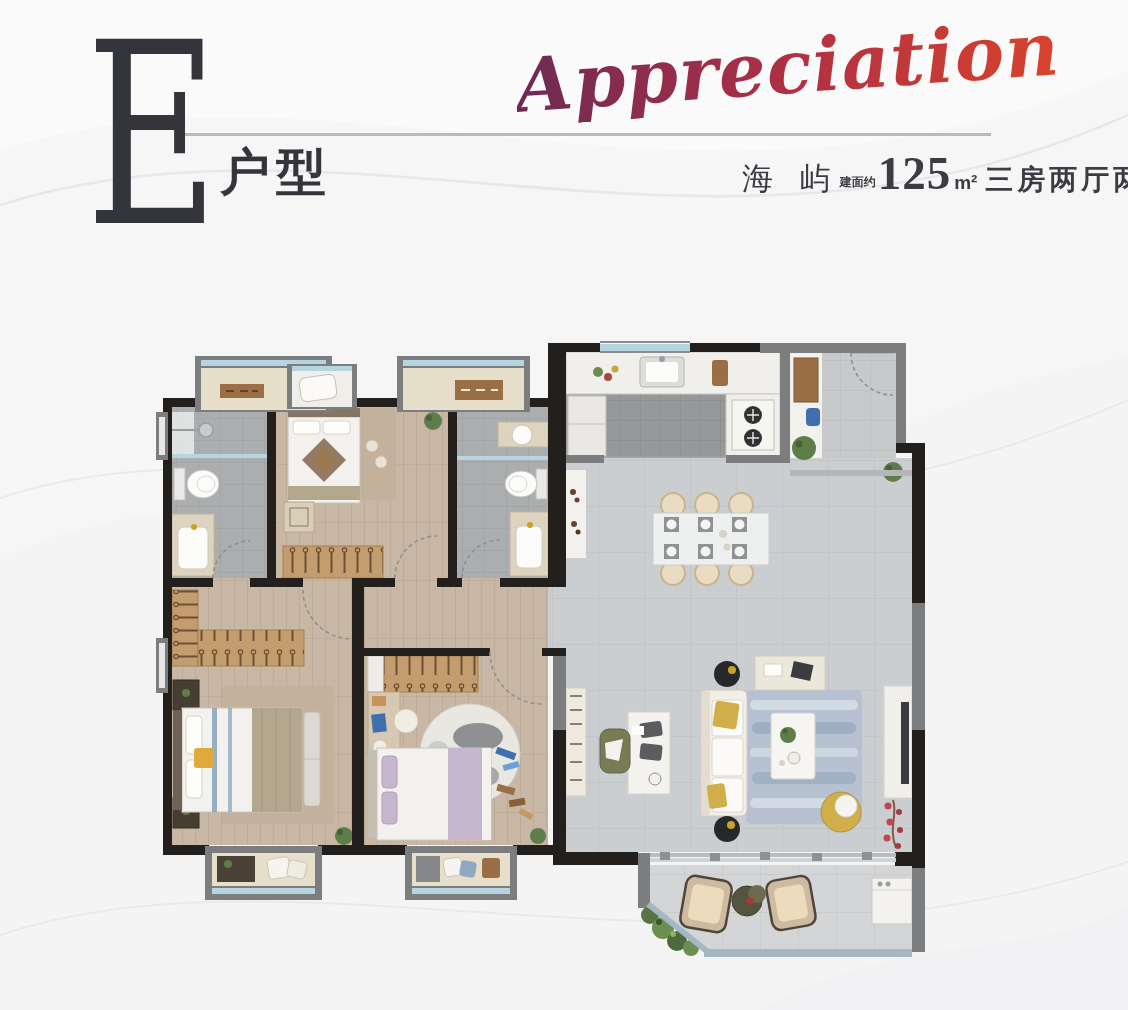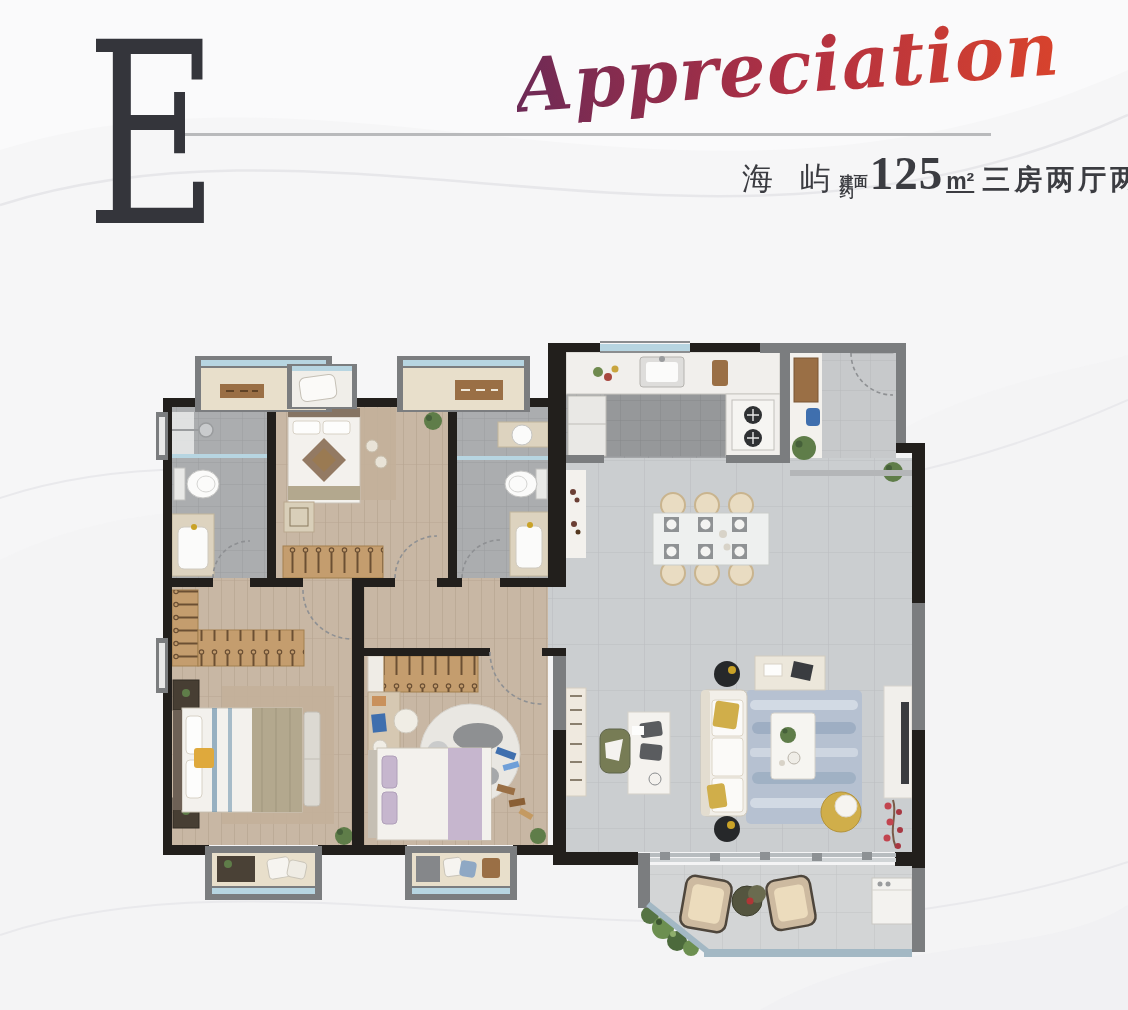--- a/index.html
+++ b/index.html
@@ -11,24 +11,24 @@
             color:#34353b;transform:scaleX(.72);transform-origin:left top;}
   .divider{position:absolute;left:183px;top:133px;width:808px;height:3px;background:#b9babc;}
   .type-label{position:absolute;left:220px;top:147px;font-weight:700;font-size:50px;line-height:1;
               letter-spacing:6px;color:#34353b;}
   .script{position:absolute;left:518px;top:46px;font:italic 700 74px/1.1 "DejaVu Serif",serif;
           letter-spacing:1px;transform:rotate(-4deg);transform-origin:left bottom;
           background:linear-gradient(90deg,var(--grad1),var(--grad2),var(--grad3));
           -webkit-background-clip:text;background-clip:text;color:transparent;}
   .spec{position:absolute;left:742px;top:150px;display:flex;align-items:baseline;color:#3b3c41;white-space:nowrap;}
   .spec-name{font-weight:400;font-size:31px;letter-spacing:9px;}
-  .spec-prefix{display:inline-flex;flex-direction:column;font-size:14px;line-height:11px;font-weight:600;
+  .spec-prefix{display:inline-flex;flex-direction:row;font-size:12px;line-height:11px;font-weight:600;
                margin:0 2px 0 0;transform:translateY(-3px);}
   .spec-area{font:700 47px/1 "Liberation Serif",serif;letter-spacing:1px;}
-  .spec-unit{font-weight:700;font-size:23px;margin:12px 8px 0 3px;text-decoration:underline;}
+  .spec-unit{font-weight:700;font-size:19px;margin:12px 8px 0 3px;}
   .spec-layout{font-weight:700;font-size:28px;letter-spacing:4px;}
   
   .f-wall{fill:var(--wall);} .f-wallg{fill:var(--wall_gray);}
   .f-glass{fill:var(--glass);} .f-sill{fill:var(--sill);}
   .f-counter{fill:var(--counter);} .f-ward{fill:var(--wardrobe);}
   .f-rug{fill:var(--rug);}
   .f-cream{fill:var(--cream);} .f-sofa{fill:var(--sofa);}
   .f-yellow{fill:var(--accent_yellow);} .f-lav{fill:var(--lavender);}
   .f-khaki{fill:var(--khaki);} .f-green{fill:var(--plant_green);}
   .f-wood2{fill:var(--wood_dark);} .f-dark{fill:var(--dark);}
@@ -44,20 +44,21 @@
     <path d="M0 150 C 350 40 700 260 1128 70 L1128 0 L0 0 Z" fill="#fafafb"></path>
     <path d="M0 205 C 350 95 720 300 1128 115" fill="none" stroke="#e7e7ea" stroke-width="2.5"></path>
     <path d="M0 560 C 260 430 560 610 900 430 C 1000 378 1080 370 1128 355 L1128 1010 L0 1010 Z" fill="#f2f2f4" opacity="0.55"></path>
     <path d="M-20 505 C 300 385 620 625 1128 400" fill="none" stroke="#e9e9ec" stroke-width="2"></path>
     <path d="M0 935 C 300 835 700 1005 1128 862" fill="none" stroke="#e9e9ec" stroke-width="2"></path>
     <path d="M760 1010 C 900 930 1040 960 1128 905 L1128 1010 Z" fill="#eeeef1" opacity="0.6"></path>
   </svg>
 
   <div class="divider"></div>
   <div class="e-letter">E</div>
+  <div class="type-label">户型</div>
   <div class="script">Appreciation</div>
   <div class="spec">
     <span class="spec-name">海 屿</span>
     <span class="spec-prefix">
       <span>建面</span>
       <span>约</span>
     </span>
     <span class="spec-area">125</span>
     <span class="spec-unit">m²</span>
     <span class="spec-layout">三房两厅两卫</span>

